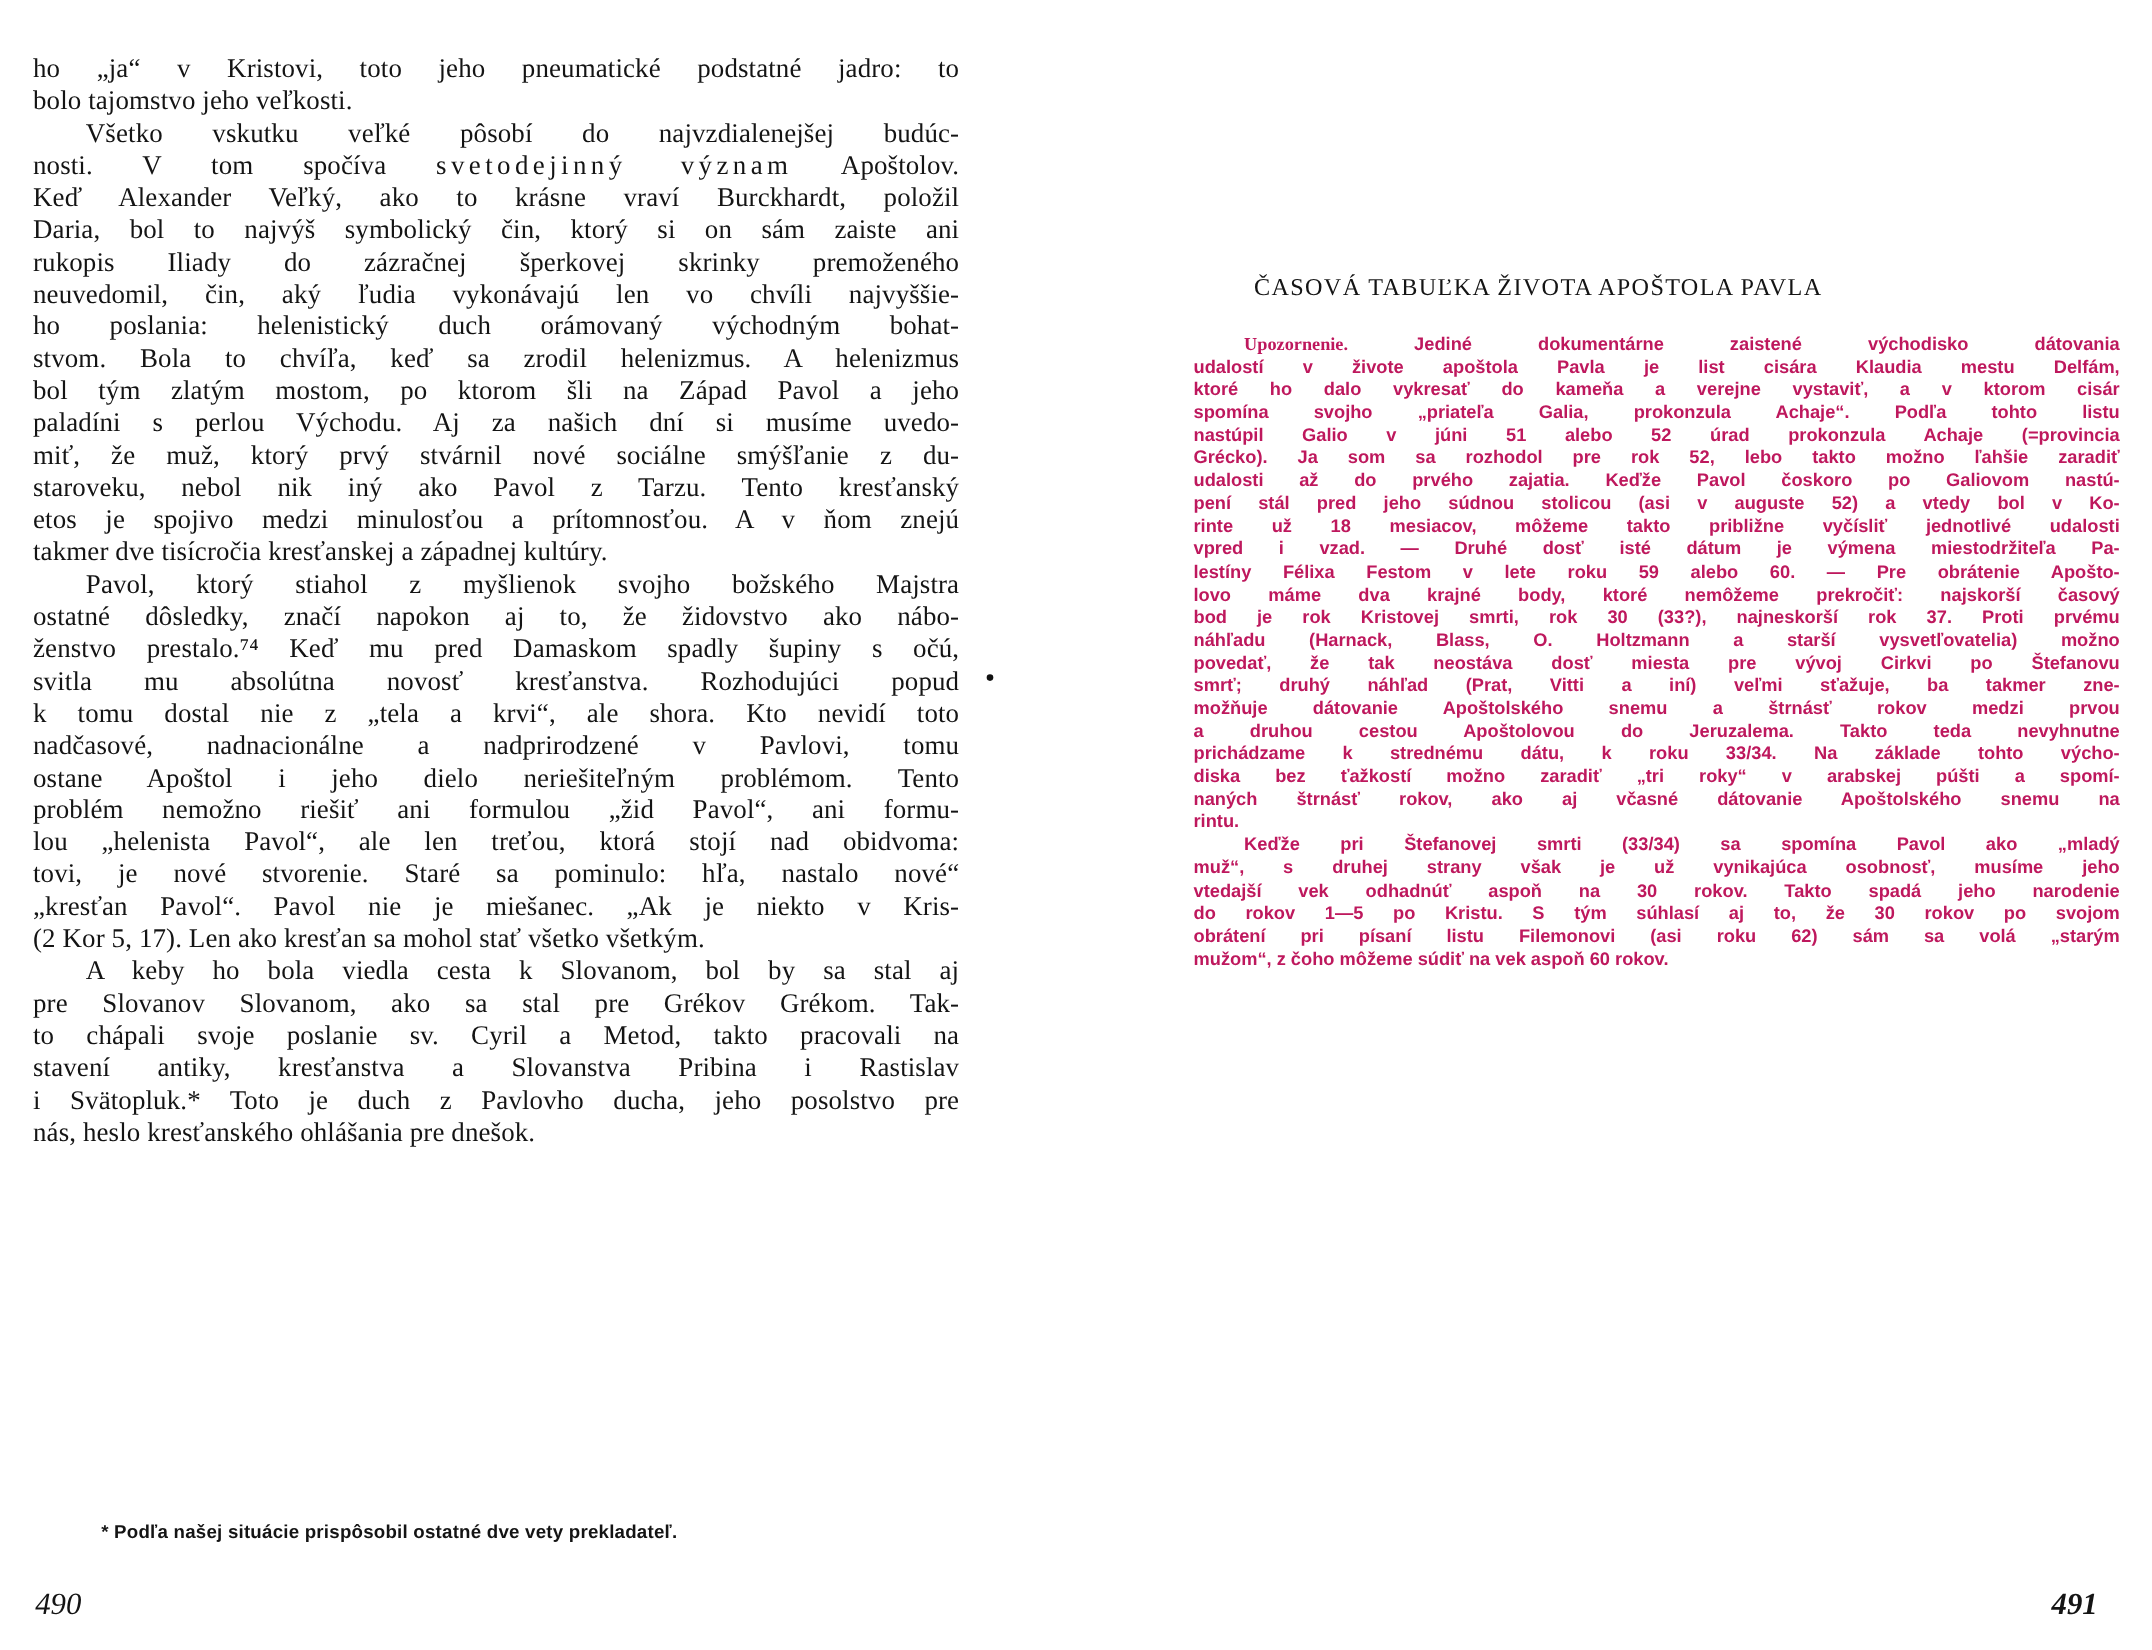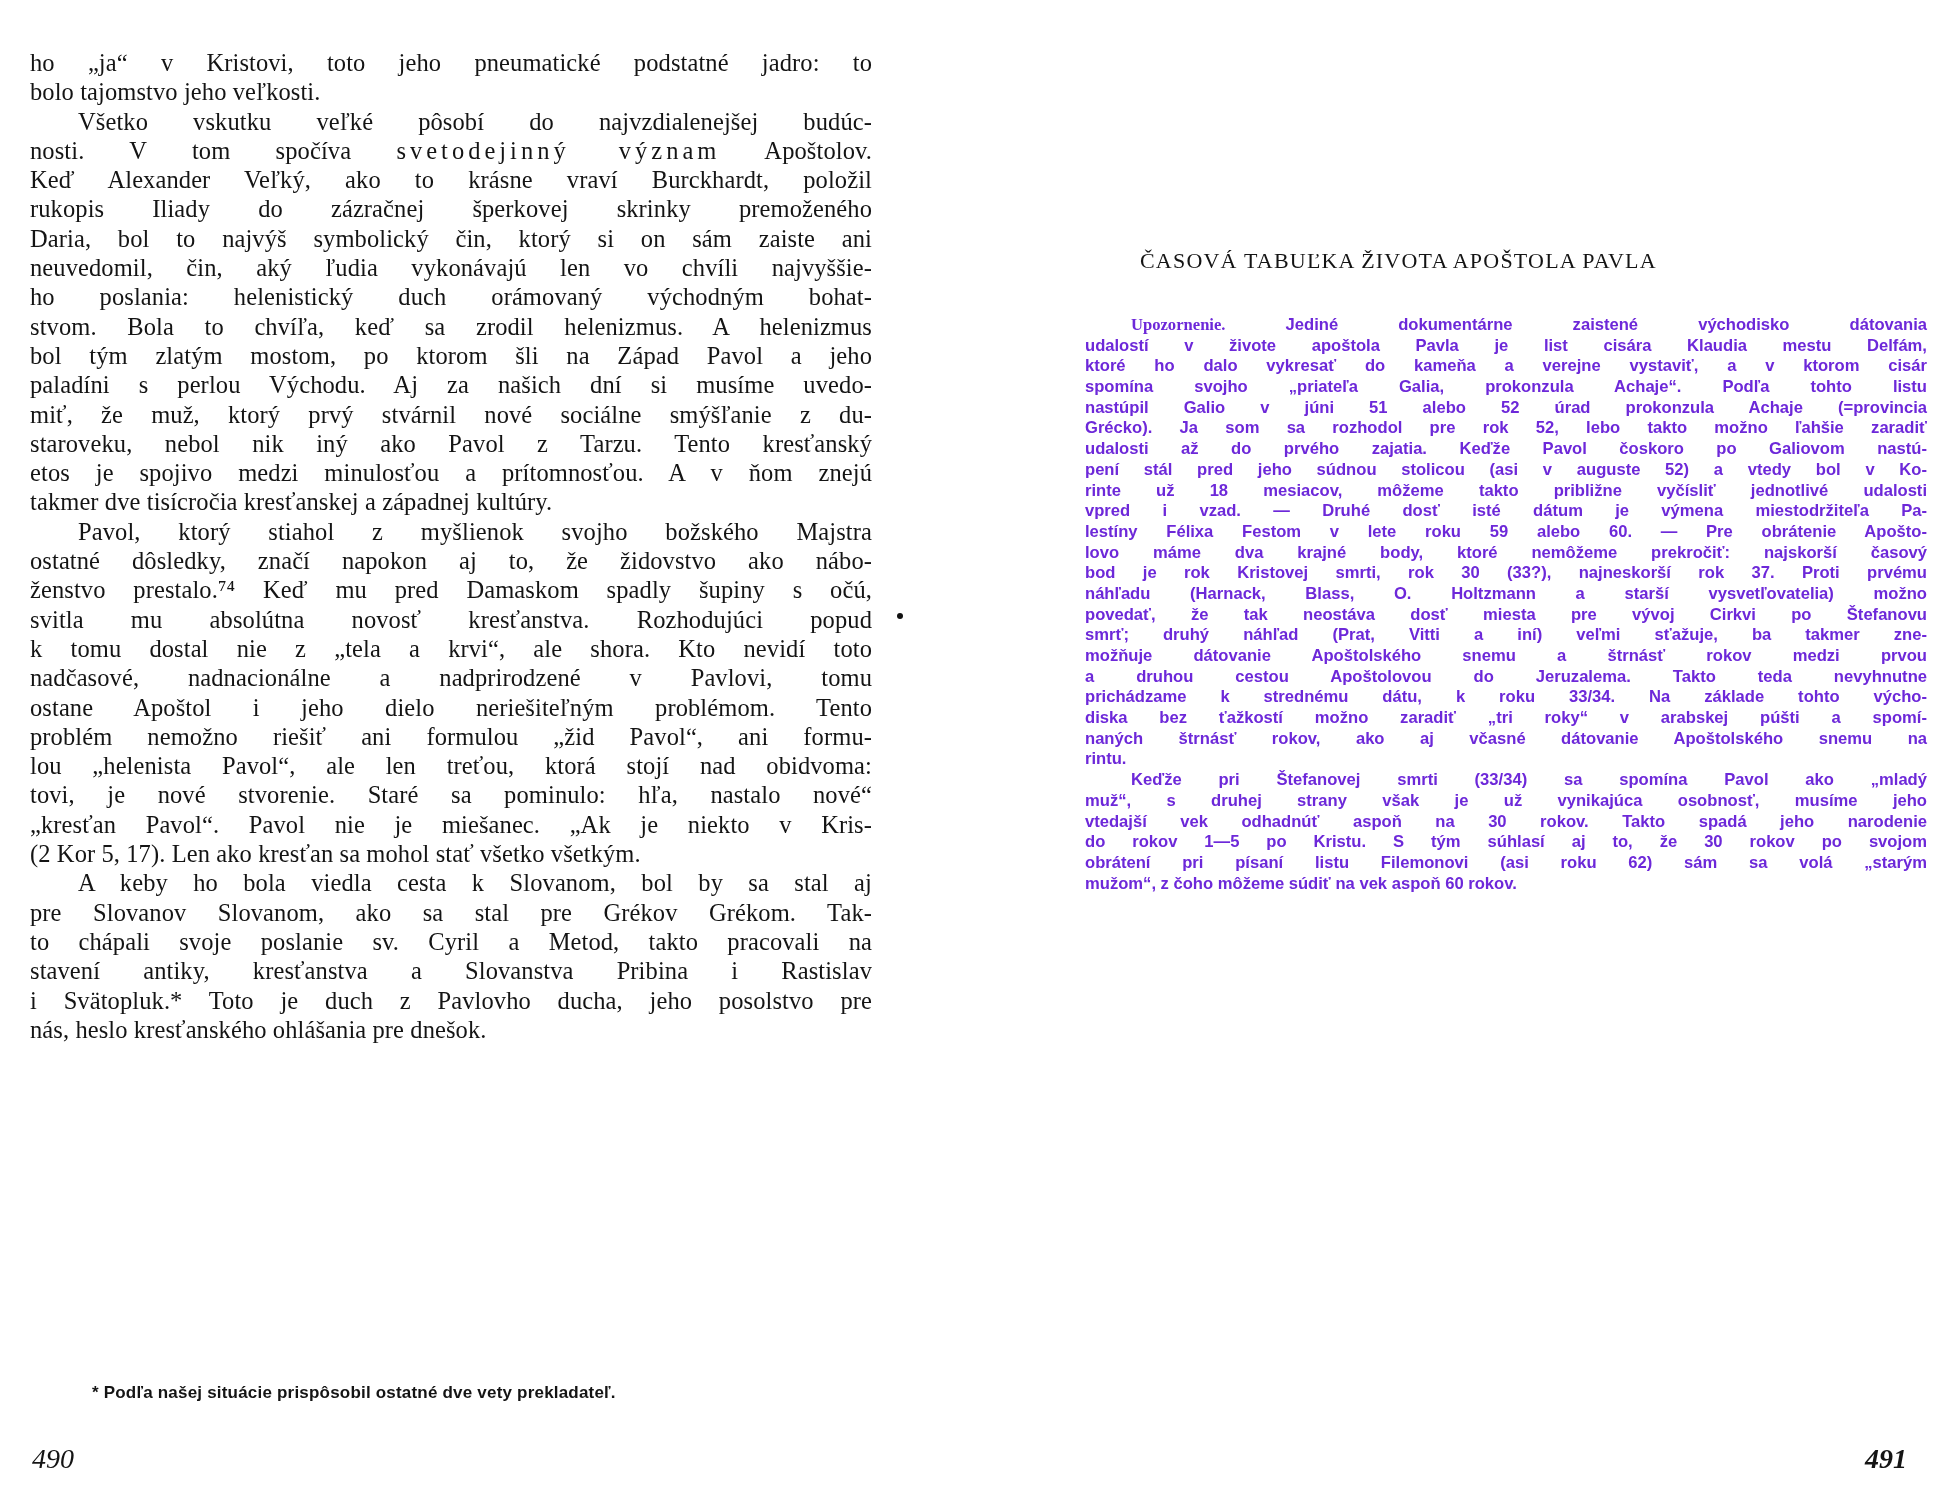--- a/index.html
+++ b/index.html
@@ -35,39 +35,39 @@
     #page-num-right { left: 885px; font-weight: bold; }
 
     .right-title {
       position: absolute; left: 160px; top: 248px; width: 720px;
       font-family: "Liberation Serif", serif; font-size: 22px;
       letter-spacing: 1.2px; white-space: nowrap;
     }
     .right-text {
       position: absolute; left: 105px; top: 303px; width: 842px;
       font-family: "Liberation Sans", sans-serif; font-weight: bold;
-      font-size: 16.6px; line-height: 20.7px; color: #6d28d9; margin-top: 12px;
+      font-size: 16.6px; line-height: 20.7px; color: #be185d;
     }
     .right-text .line { display: block; white-space: nowrap; text-align: justify; text-align-last: justify; height: 20.7px; }
     .right-text .line.last { text-align-last: left; }
     .right-text .line.indent { padding-left: 46px; }
     .lead { font-family: "Liberation Serif", serif; font-weight: bold; }
   </style>
 </head>
 <body>
 
 <div class="page" id="page-left">
   <div class="left-text" id="left-text">
       <span class="line"><span>ho „ja“ v Kristovi, toto jeho pneumatické podstatné jadro: to</span></span>
       <span class="line last"><span>bolo tajomstvo jeho veľkosti.</span></span>
       <span class="line indent"><span>Všetko vskutku veľké pôsobí do najvzdialenejšej budúc-</span></span>
       <span class="line"><span>nosti. V tom spočíva </span><span class="spaced">svetodejinný význam</span><span> Apoštolov.</span></span>
       <span class="line"><span>Keď Alexander Veľký, ako to krásne vraví Burckhardt, položil</span></span>
+      <span class="line"><span>Daria, bol to najvýš symbolický čin, ktorý si on sám zaiste ani</span></span>
       <span class="line"><span>rukopis Iliady do zázračnej šperkovej skrinky premoženého</span></span>
-      <span class="line"><span>Daria, bol to najvýš symbolický čin, ktorý si on sám zaiste ani</span></span>
       <span class="line"><span>neuvedomil, čin, aký ľudia vykonávajú len vo chvíli najvyššie-</span></span>
       <span class="line"><span>ho poslania: helenistický duch orámovaný východným bohat-</span></span>
       <span class="line"><span>stvom. Bola to chvíľa, keď sa zrodil helenizmus. A helenizmus</span></span>
       <span class="line"><span>bol tým zlatým mostom, po ktorom šli na Západ Pavol a jeho</span></span>
       <span class="line"><span>paladíni s perlou Východu. Aj za našich dní si musíme uvedo-</span></span>
       <span class="line"><span>miť, že muž, ktorý prvý stvárnil nové sociálne smýšľanie z du-</span></span>
       <span class="line"><span>staroveku, nebol nik iný ako Pavol z Tarzu. Tento kresťanský</span></span>
       <span class="line"><span>etos je spojivo medzi minulosťou a prítomnosťou. A v ňom znejú</span></span>
       <span class="line last"><span>takmer dve tisícročia kresťanskej a západnej kultúry.</span></span>
       <span class="line indent"><span>Pavol, ktorý stiahol z myšlienok svojho božského Majstra</span></span>

